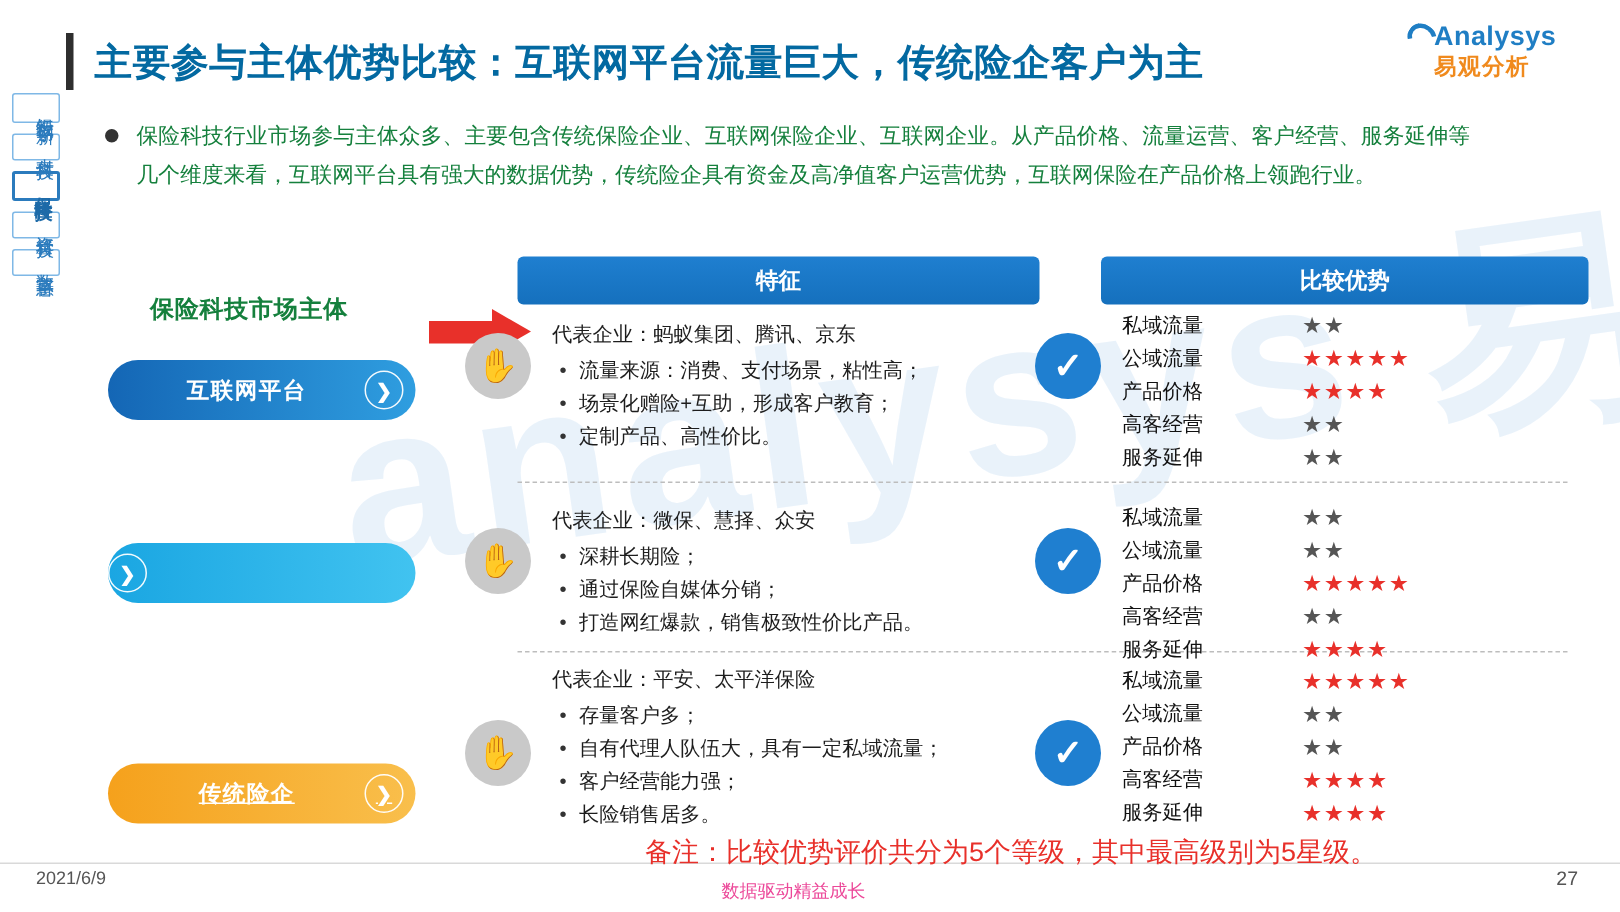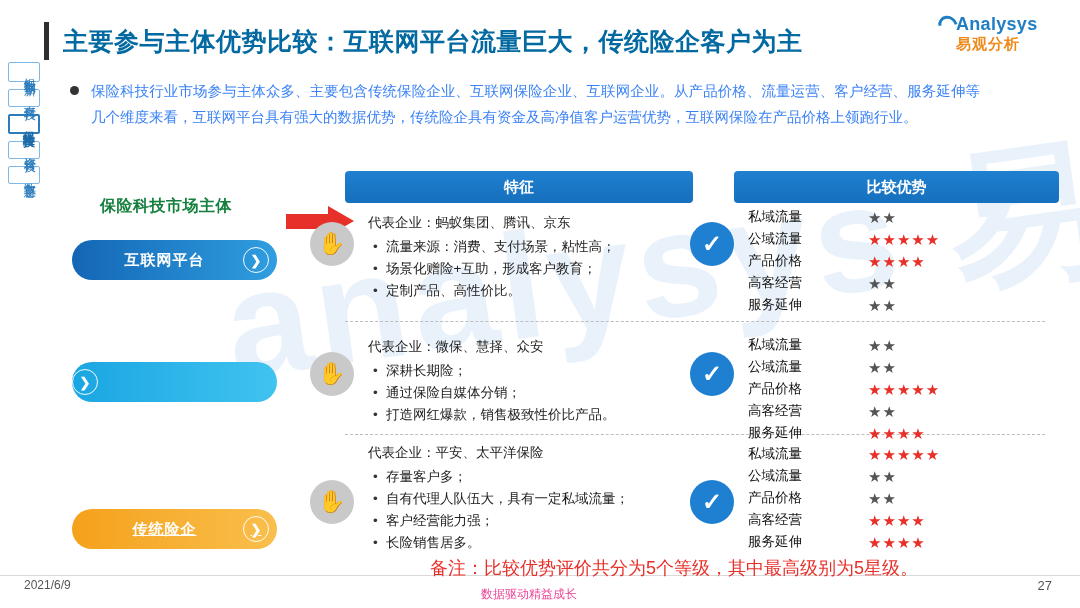--- a/index.html
+++ b/index.html
@@ -90,21 +90,21 @@
   
   .lead {
     position:absolute; left:70px; top:78px; width:910px; z-index:3;
     display:flex;
   }
   .lead .dot {
     width:9px; height:9px; background:#333; border-radius:50%;
     margin:8px 12px 0 0; flex:0 0 auto;
   }
   .lead .txt {
-    font-size:14.5px; line-height:26px; color:#3b82f6; text-align:justify;
+    font-size:14.5px; line-height:26px; color:#15803d; text-align:justify;
   }
 
   
   .hdr {
     position:absolute; height:32px; border-radius:4px;
     color:#fff; font-size:15px; font-weight:bold;
     display:flex; align-items:center; justify-content:center;
     z-index:3;
     background:linear-gradient(180deg,#1f7fd0,#1570bd);
   }

